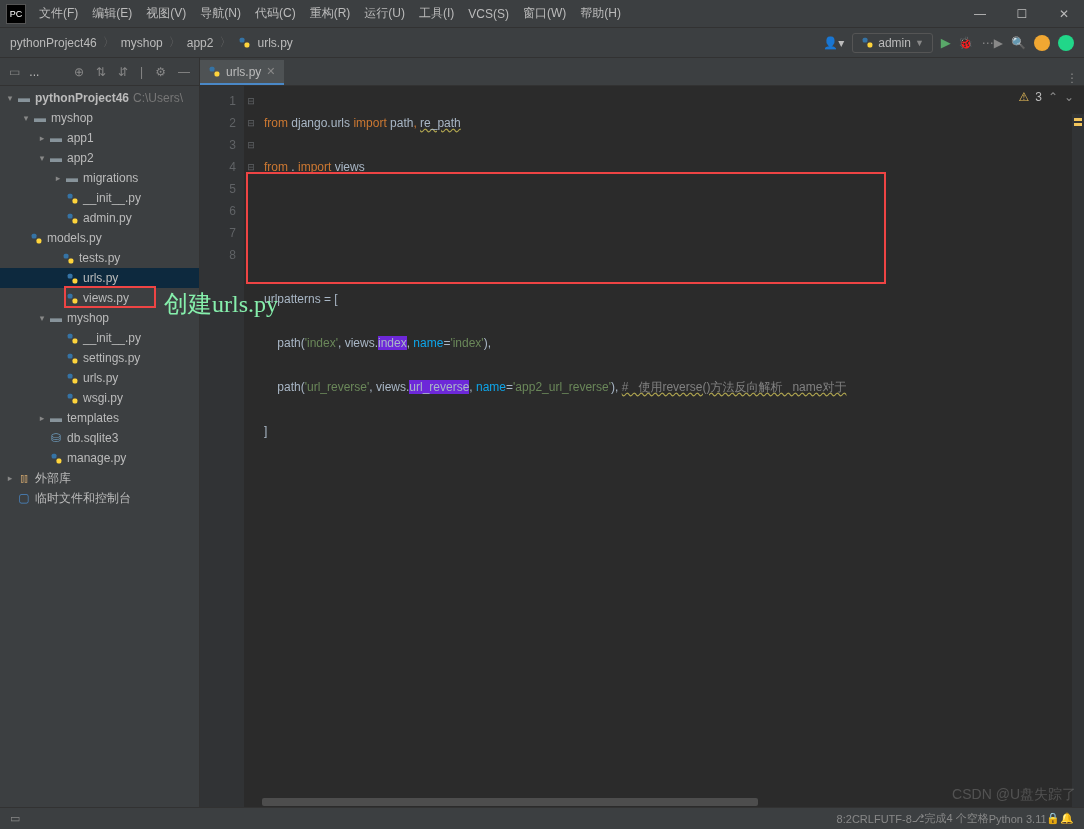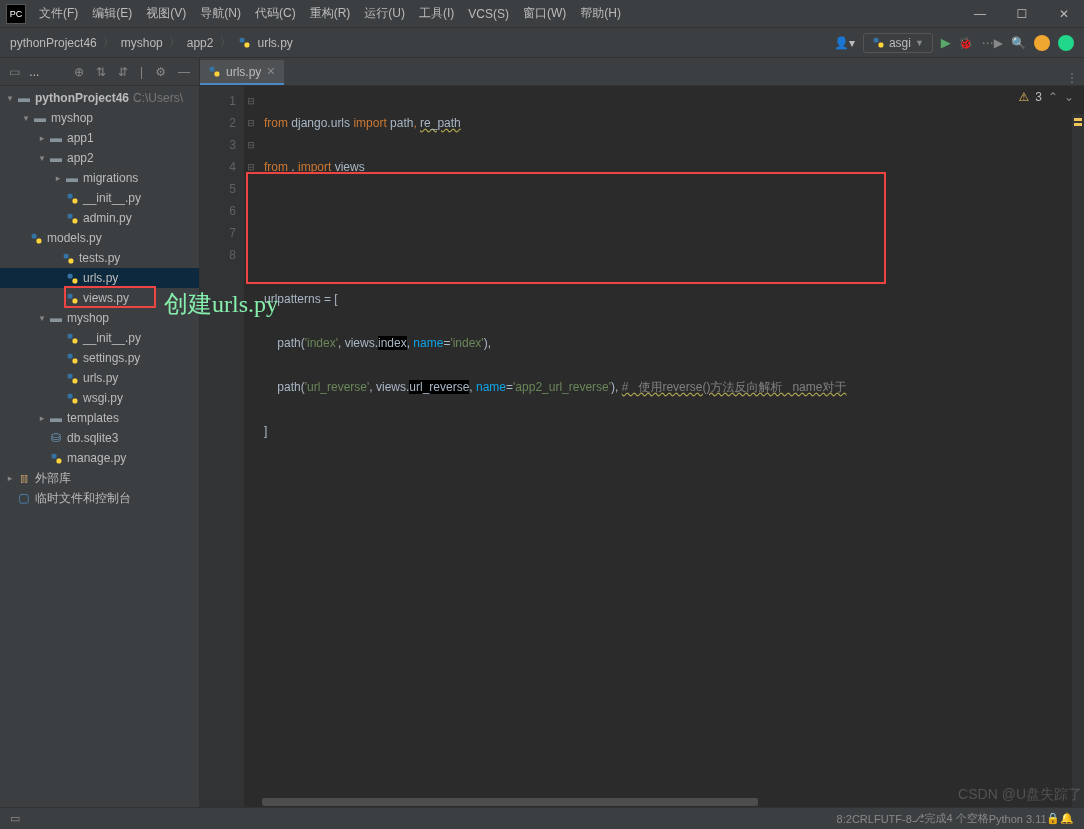--- a/index.html
+++ b/index.html
@@ -53,35 +53,35 @@
 
 .code-area { flex: 1; display: flex; position: relative; overflow: hidden; }
 .gutter { width: 44px; background: #313335; color: #606366; text-align: right; padding: 4px 8px 0 0; font-family: "JetBrains Mono", Consolas, monospace; font-size: 12px; line-height: 22px; }
 .gutter div { height: 22px; }
 .code { flex: 1; padding: 4px 0 0 8px; font-family: "JetBrains Mono", Consolas, monospace; font-size: 12px; line-height: 22px; white-space: pre; color: #a9b7c6; position: relative; }
 .code-line { height: 22px; }
 .fold-col { width: 14px; position: absolute; left: 44px; top: 4px; color: #606366; font-size: 9px; line-height: 22px; text-align: center; }
 .kw { color: #cc7832; }
 .str { color: #6a8759; }
 .param { color: #0ea5e9; }
-.id-hl { background: #000000; }
+.id-hl { background: #6d28d9; }
 .cmt { color: #808080; }
 .warn-wave { text-decoration: wavy underline #b0a54f; }
 .err-wave { text-decoration: wavy underline #b0a54f; }
 
 .editor-topright { position: absolute; top: 32px; right: 10px; display: flex; align-items: center; gap: 6px; z-index: 10; }
 .warning-icon { color: #f2c55c; }
 
 .annotation-text { position: absolute; color: #86efac; font-size: 24px; font-family: "Microsoft YaHei"; z-index: 20; }
 
 .statusbar { height: 22px; background: #3c3f41; border-top: 1px solid #323232; display: flex; align-items: center; padding: 0 10px; font-size: 11px; color: #888; position: absolute; bottom: 0; width: 100%; }
 .statusbar .left { display: flex; gap: 4px; }
 .statusbar .right { margin-left: auto; display: flex; gap: 0; align-items: center; }
 
-.watermark { position: absolute; bottom: 25px; right: 2px; color: rgba(200,200,200,0.25); font-size: 14px; z-index: 30; }
+.watermark { position: absolute; bottom: 25px; right: 8px; color: rgba(200,200,200,0.25); font-size: 14px; z-index: 30; }
 .scrollbar-h { position: absolute; bottom: 0; left: 44px; right: 14px; height: 10px; background: #2b2b2b; }
 .scrollbar-h-thumb { position: absolute; left: 18px; width: 60%; height: 8px; top: 1px; background: #4d4d4d; border-radius: 2px; }
 .minimap { position: absolute; right: 0; top: 28px; bottom: 0; width: 12px; background: #313335; }
 .minimap-mark { width: 8px; height: 3px; background: #f2c55c; margin: 2px auto; }
 
 svg.pyicon { width: 13px; height: 13px; }
 </style>
 </head>
 <body>
 
@@ -121,21 +121,21 @@
       </span>
     <span class="breadcrumb-item">urls.py</span>
   </div>
   <div class="navbar-right">
     <span class="user-icon">👤▾</span>
     <div class="run-config">
       <svg class="pyicon" viewBox="0 0 16 16">
           <rect x="2" y="2" width="6" height="6" rx="2" fill="#3573a5"></rect>
           <rect x="8" y="8" width="6" height="6" rx="2" fill="#ffd43b"></rect>
         </svg>
-      <span>asgi</span>
+      <span>admin</span>
       <span style="font-size:9px;color:#888">▼</span>
     </div>
     <span class="run-btn">▶</span>
     <span class="debug-btn">🐞</span>
     <span class="more-btn" style="color:#888">⋯▶</span>
     <span class="search-btn">🔍</span>
     <span class="circle-icon circle-orange"></span>
     <span class="circle-icon circle-teal"></span>
   </div>
 </div>

